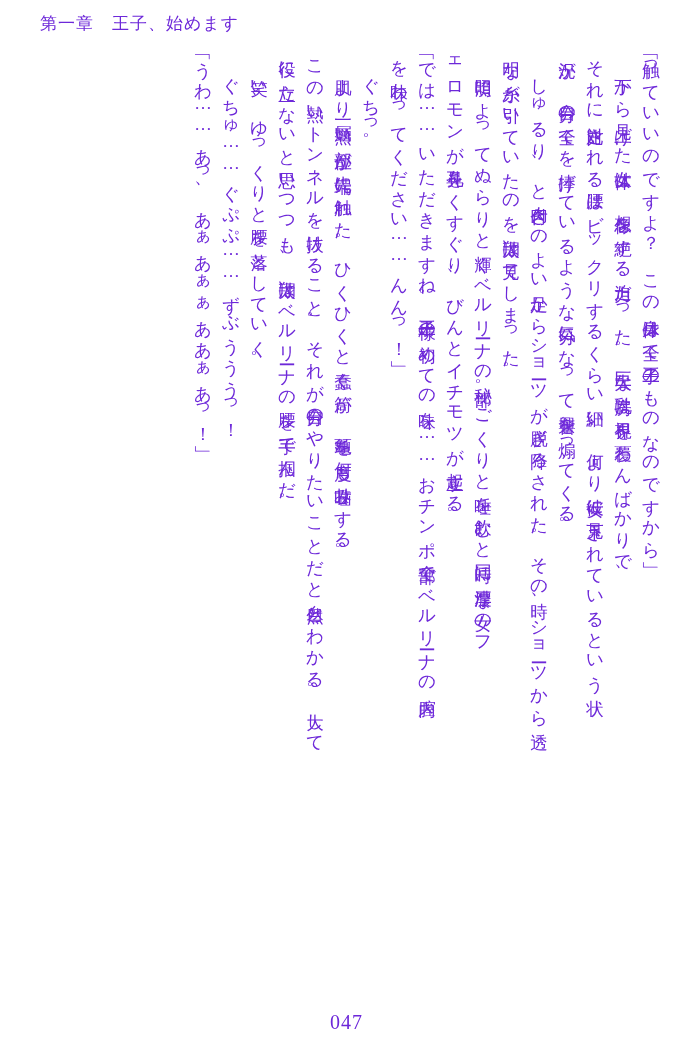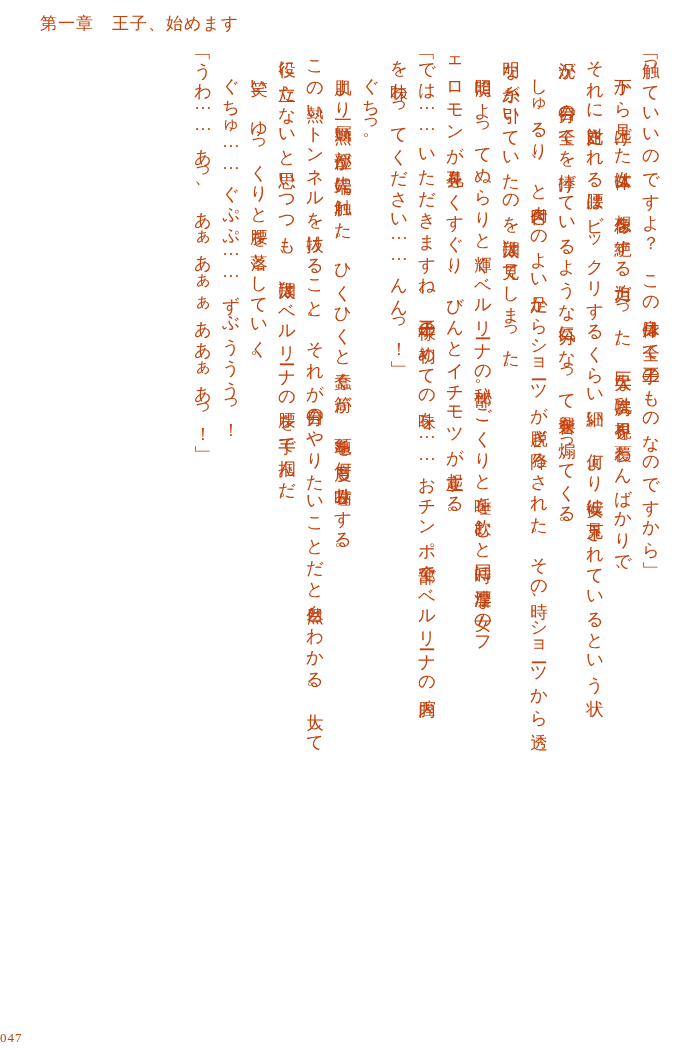--- a/index.html
+++ b/index.html
@@ -7,21 +7,21 @@
     padding: 0;
     background: #ffffff;
   }
   .page {
     position: relative;
     width: 693px;
     height: 1050px;
     background: #ffffff;
     overflow: hidden;
     font-family: "Liberation Serif", "DejaVu Serif", serif;
-    color: #c2410c;
+    color: #6d28d9;
   }
   .chapter-header {
     position: absolute;
     top: 12px;
     left: 40px;
     font-size: 17px;
     letter-spacing: 1px;
     white-space: nowrap;
     font-family: "Liberation Serif", "DejaVu Serif", serif;
   }
@@ -47,24 +47,25 @@
     flex: 0 0 28px;
     white-space: pre-wrap;
     word-break: break-all;
     font-family: "Liberation Serif", "DejaVu Serif", serif;
   }
   .vcol.indent {
     padding-top: 18px;
   }
   .page-number {
     position: absolute;
-    bottom: 4px;
+    bottom: 16px;
     left: 0;
     width: 100%;
-    font-size: 13px;
+    text-align: center;
+    font-size: 20px;
     letter-spacing: 1px;
     font-family: "Liberation Serif", "DejaVu Serif", serif;
   }
 </style>
 </head>
 <body>
 
 <div class="page">
 
   <div class="chapter-header">第一章　王子、始めます</div>

